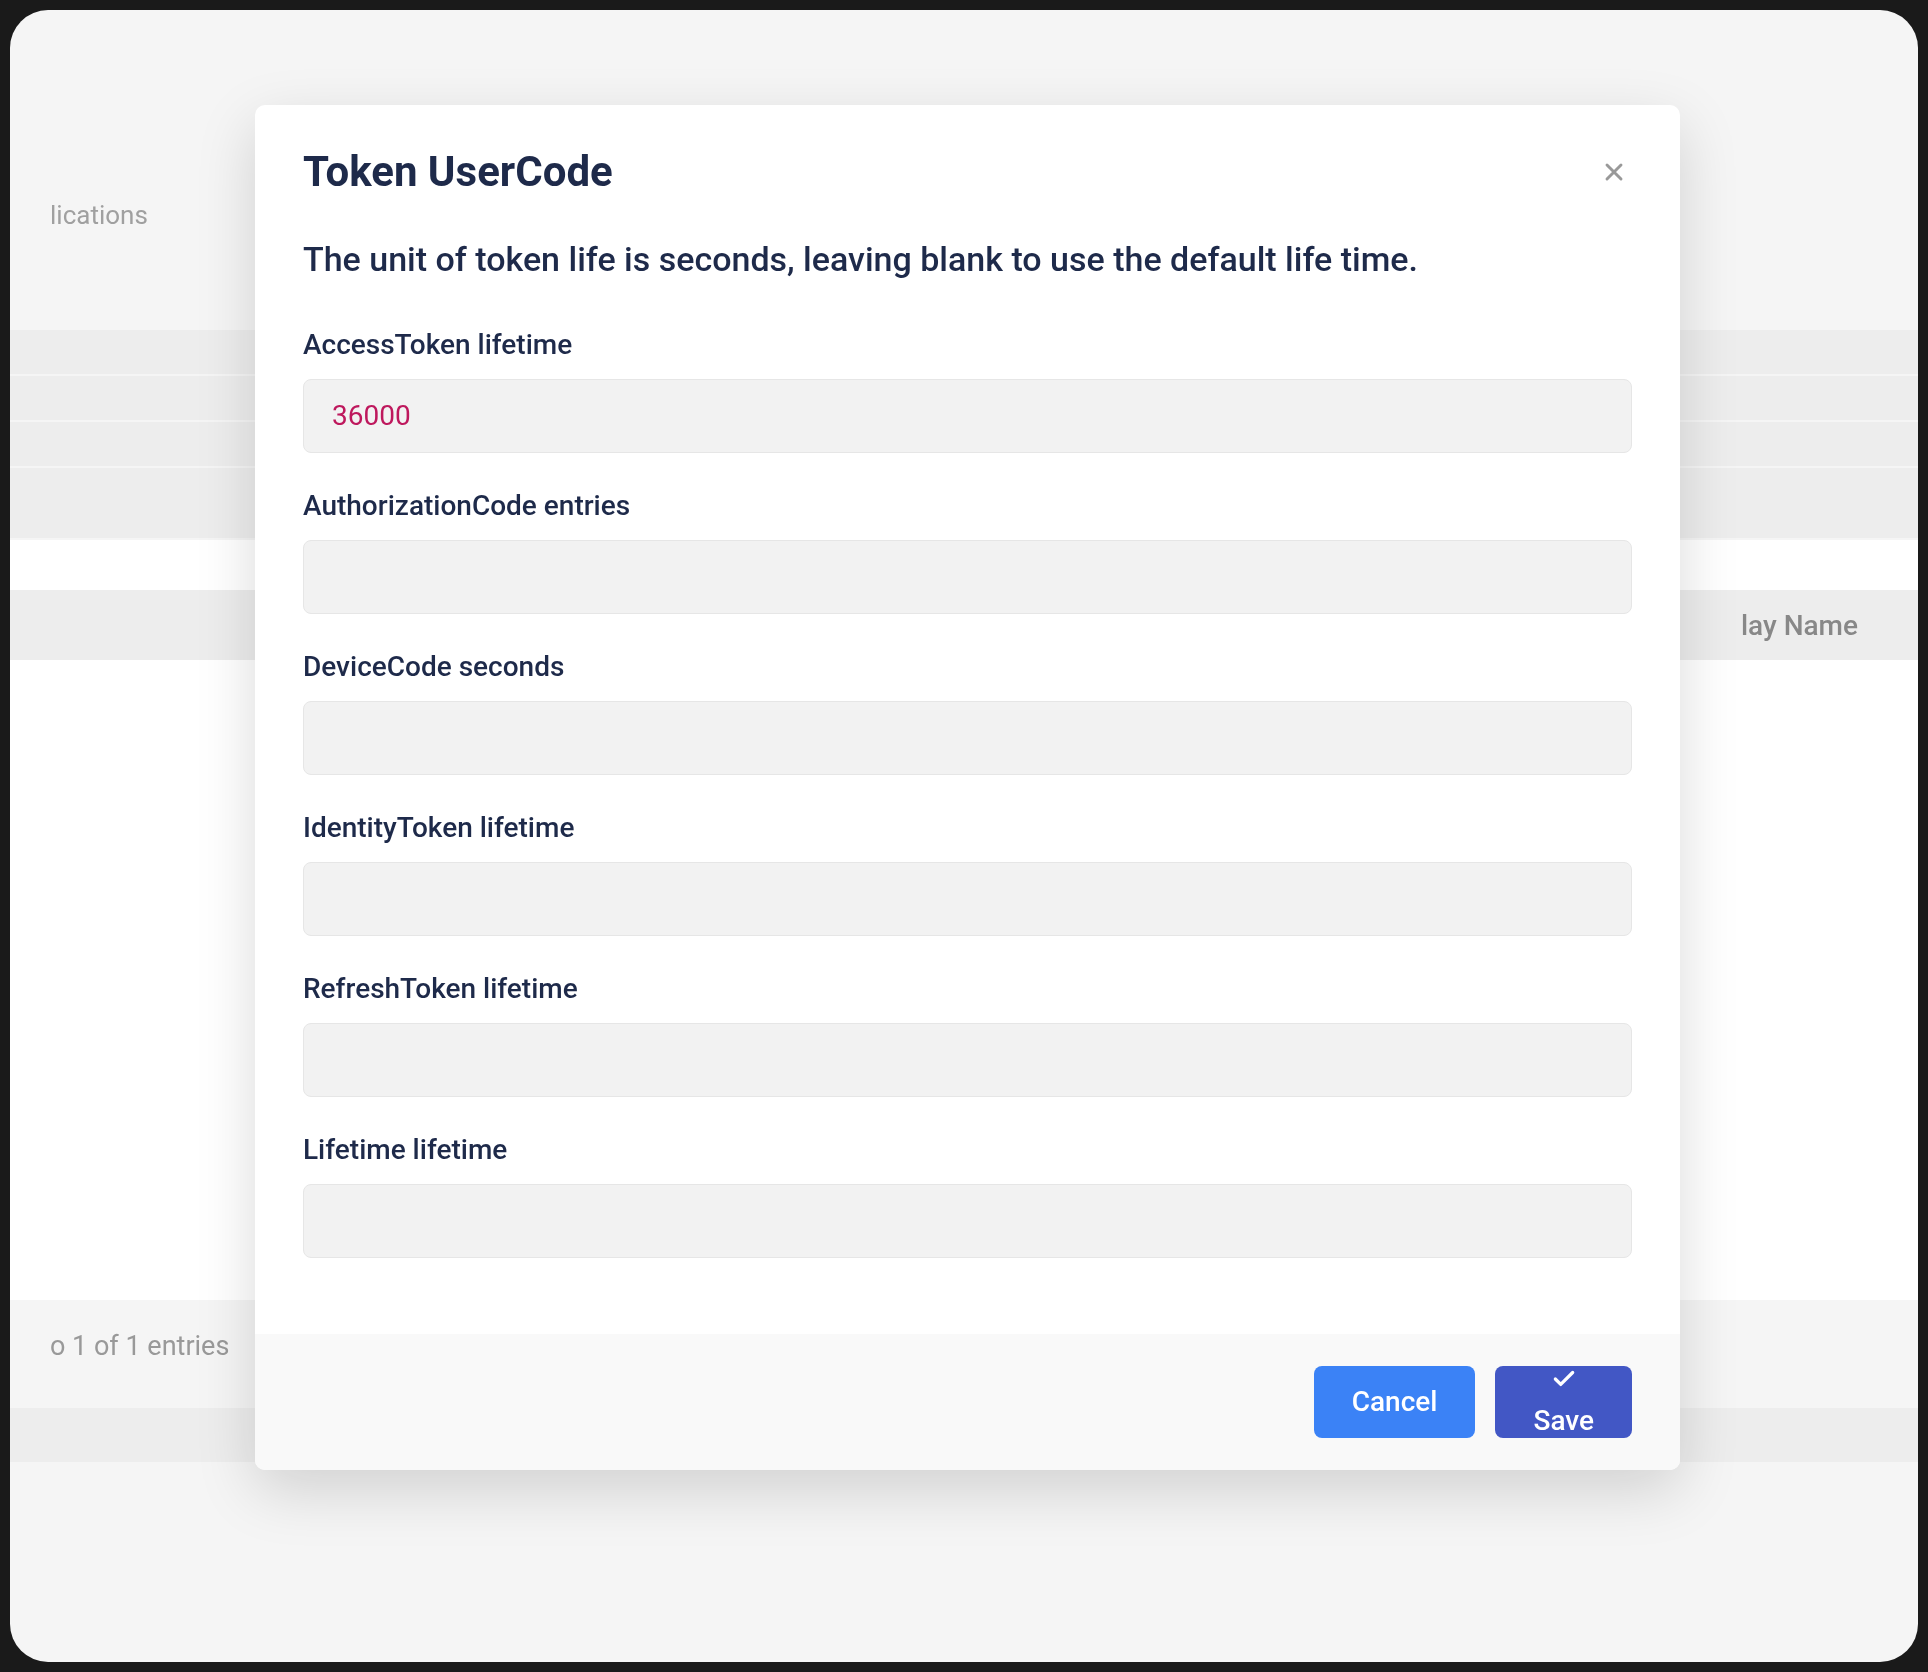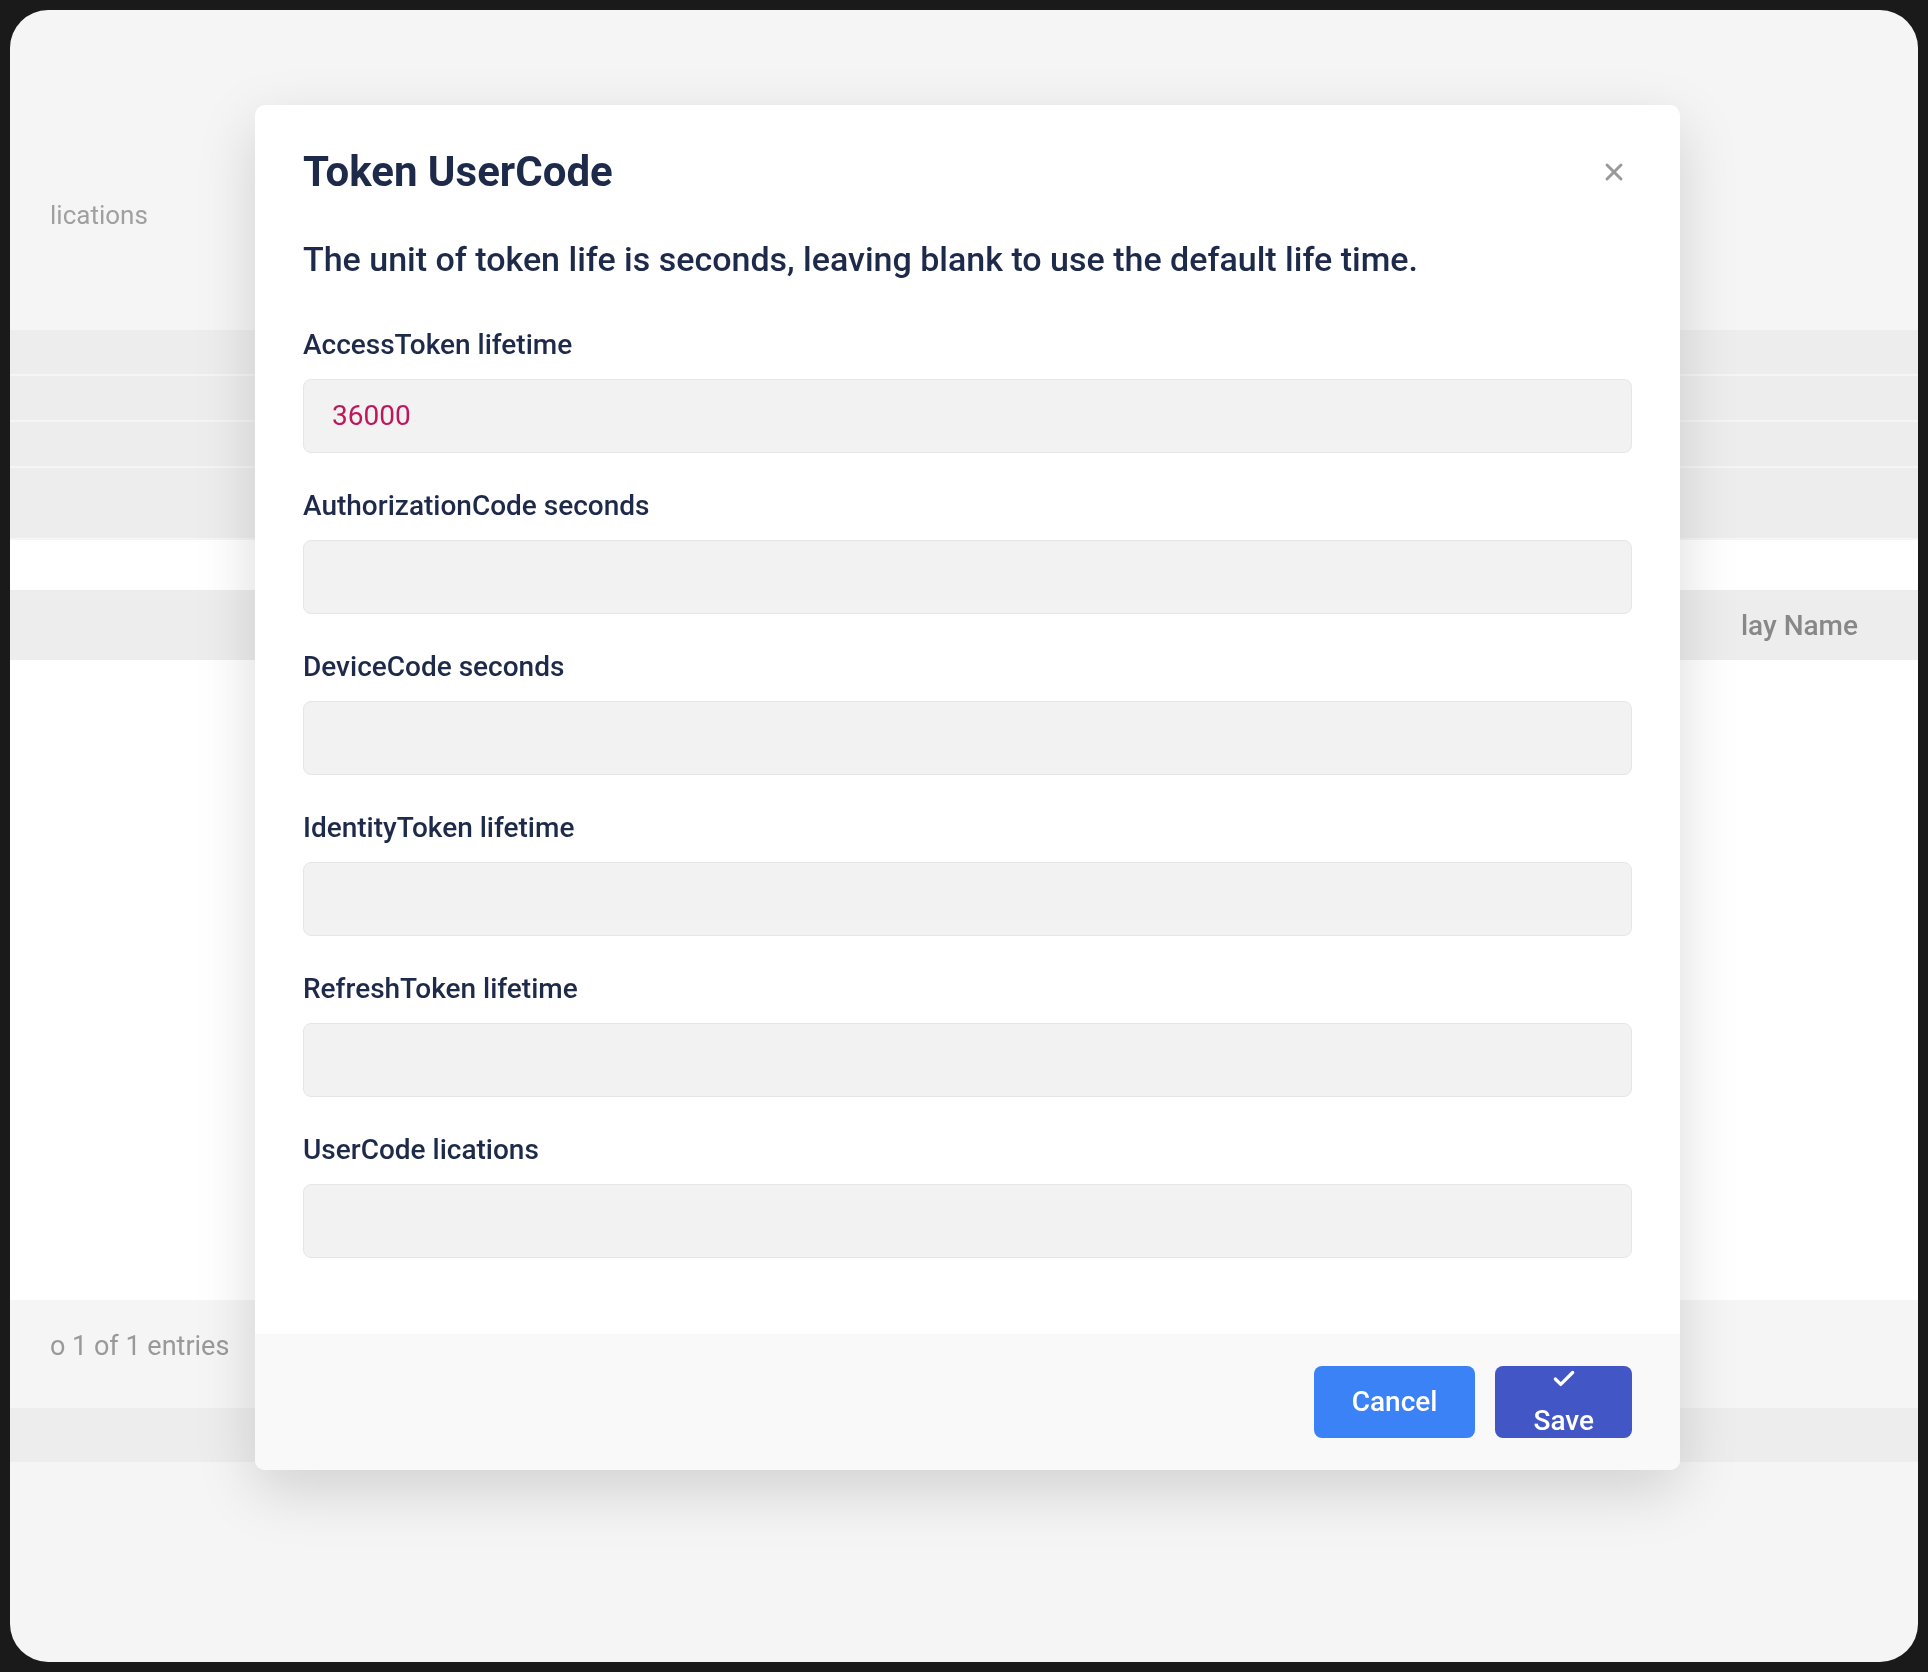--- a/index.html
+++ b/index.html
@@ -205,41 +205,41 @@
     </div>
     <div class="modal-body">
       <p class="modal-description">The unit of token life is seconds, leaving blank to use the default life time.</p>
 
       <div class="form-group">
         <label class="form-label">AccessToken lifetime</label>
         <input type="text" class="form-input" value="36000" style="">
       </div>
 
       <div class="form-group">
-        <label class="form-label">AuthorizationCode seconds</label>
+        <label class="form-label">AuthorizationCode entries</label>
         <input type="text" class="form-input" value="" style="">
       </div>
 
       <div class="form-group">
         <label class="form-label">DeviceCode seconds</label>
         <input type="text" class="form-input" value="" style="">
       </div>
 
       <div class="form-group">
         <label class="form-label">IdentityToken lifetime</label>
         <input type="text" class="form-input" value="" style="">
       </div>
 
       <div class="form-group">
         <label class="form-label">RefreshToken lifetime</label>
         <input type="text" class="form-input" value="" style="">
       </div>
 
       <div class="form-group">
-        <label class="form-label">UserCode lications</label>
+        <label class="form-label">Lifetime lifetime</label>
         <input type="text" class="form-input" value="" style="">
       </div>
     </div>
     <div class="modal-footer">
       <button class="btn btn-cancel">
         <span>Cancel</span>
       </button>
       <button class="btn btn-save">
         <svg viewBox="0 0 24 24">
           <path d="M4 12l5 5L20 6" stroke-linecap="round" stroke-linejoin="round"></path>

